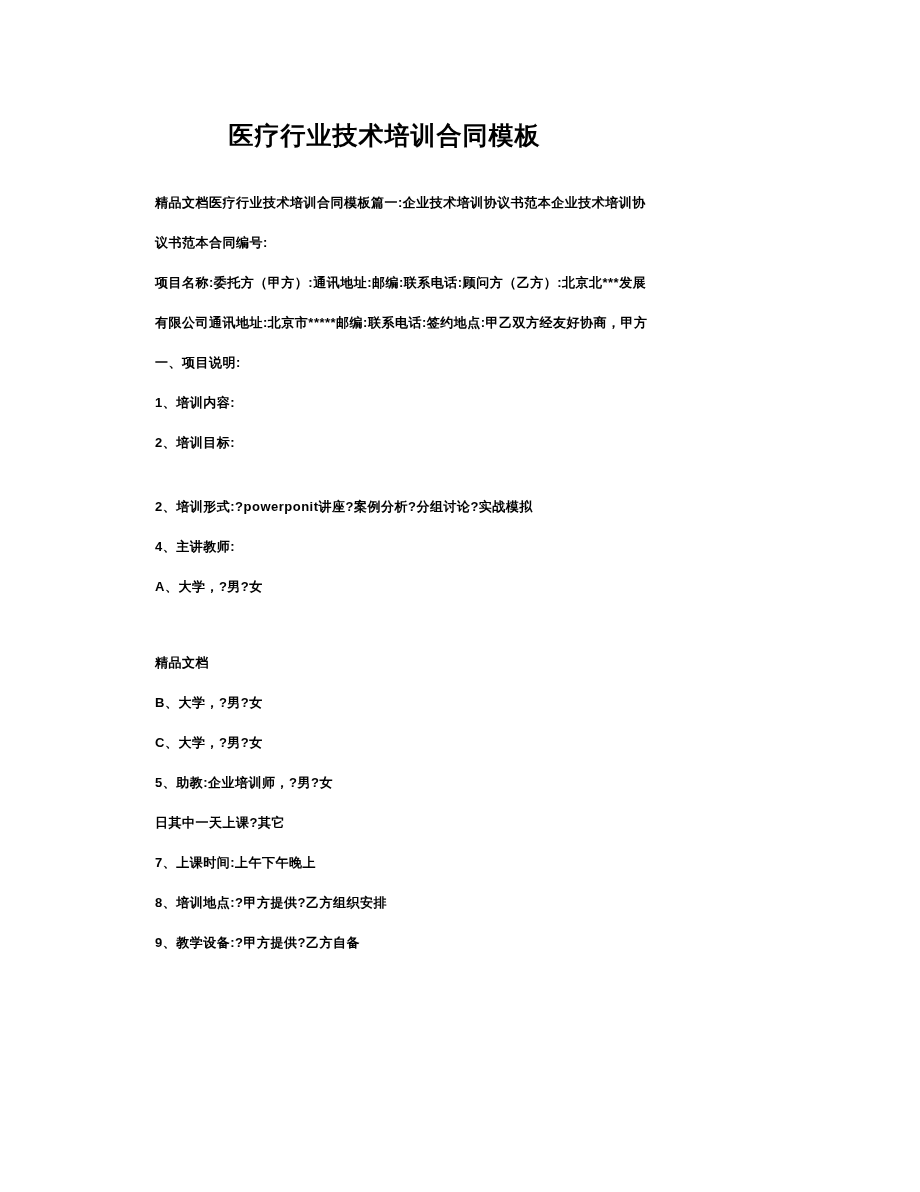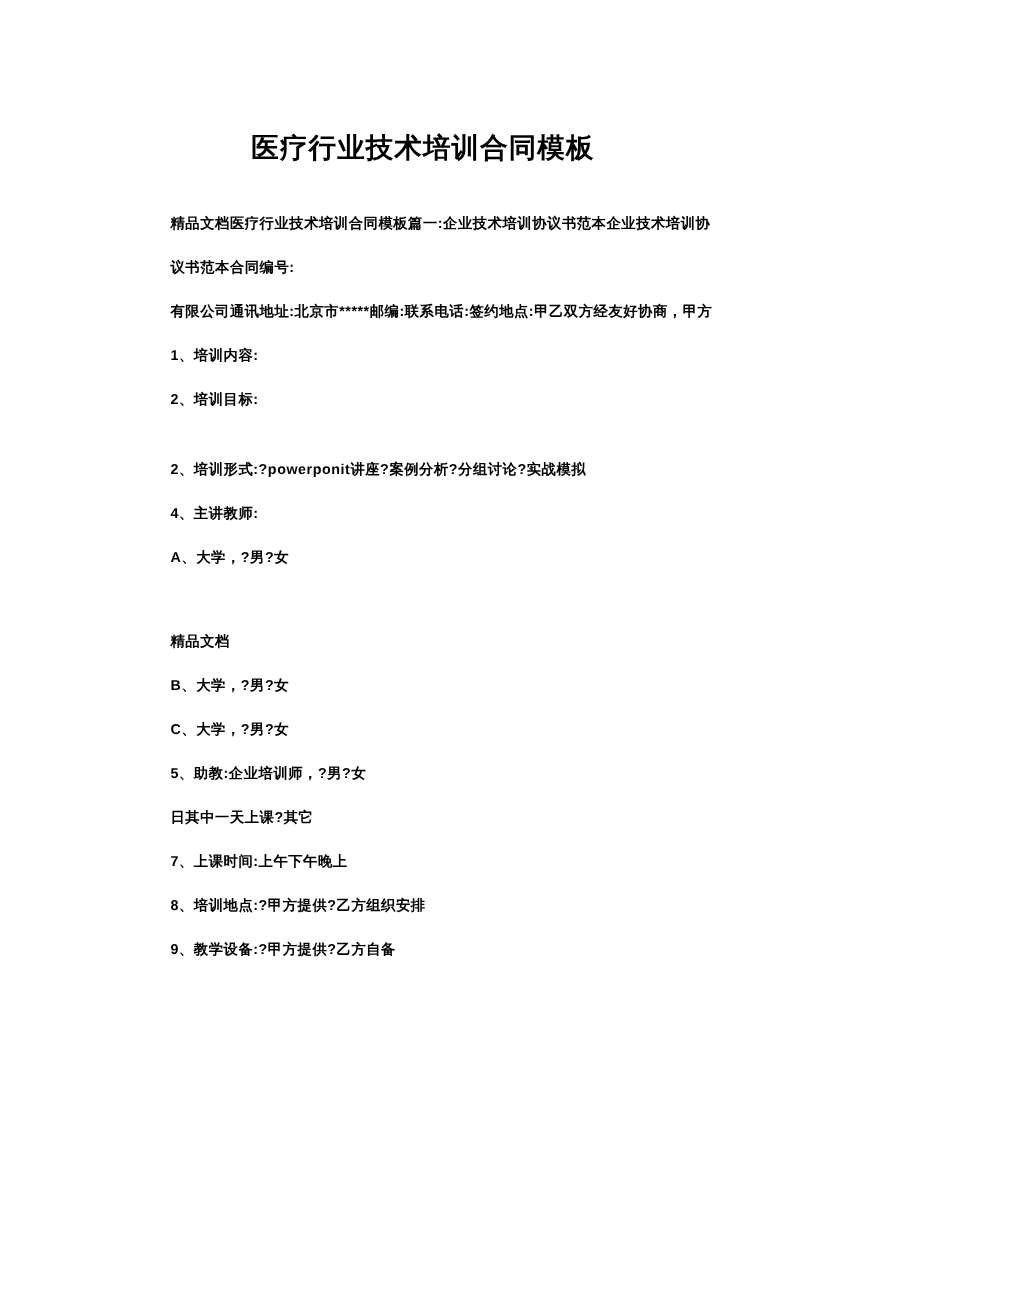--- a/index.html
+++ b/index.html
@@ -56,23 +56,27 @@
 <div class="page">
 
   <h1 class="doc-title">医疗行业技术培训合同模板</h1>
 
   <div class="block bold">
     <div class="line">精品文档医疗行业技术培训合同模板篇一:企业技术培训协议书范本企业技术培训协</div>
     <div class="line">议书范本合同编号:</div>
   </div>
 
   <div class="block bold">
+    <div class="line">项目名称:委托方（甲方）:通讯地址:邮编:联系电话:顾问方（乙方）:北京北***发展</div>
     <div class="line">有限公司通讯地址:北京市*****邮编:联系电话:签约地点:甲乙双方经友好协商，甲方</div>
   </div>
 
+  <div class="block bold">
+    <div class="line">一、项目说明:</div>
+  </div>
 
   <div class="block regular">
     <div class="line">1、培训内容:</div>
   </div>
 
   <div class="block regular">
     <div class="line">2、培训目标:</div>
   </div>
 
   <div class="block regular gap-sm">

